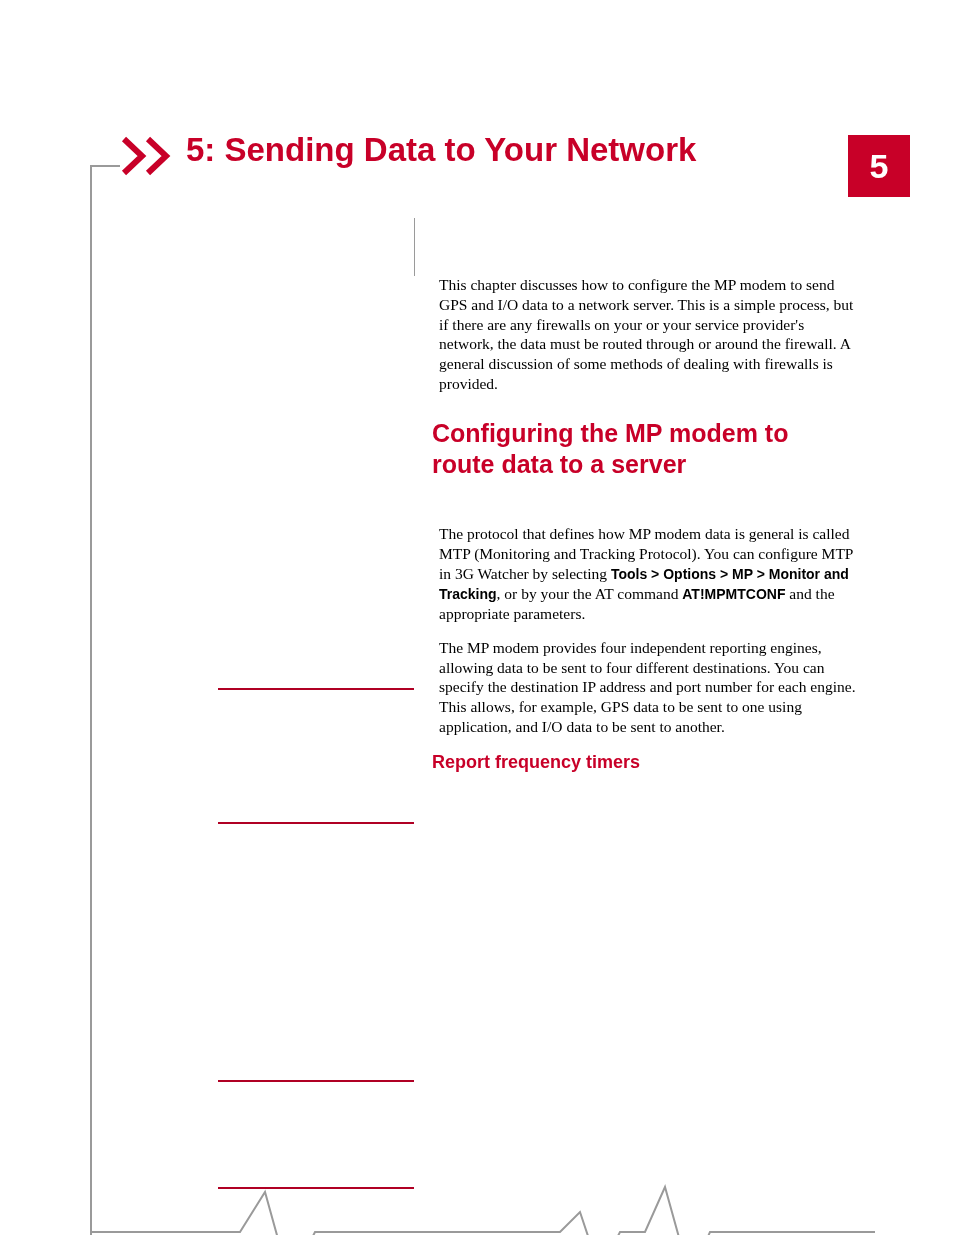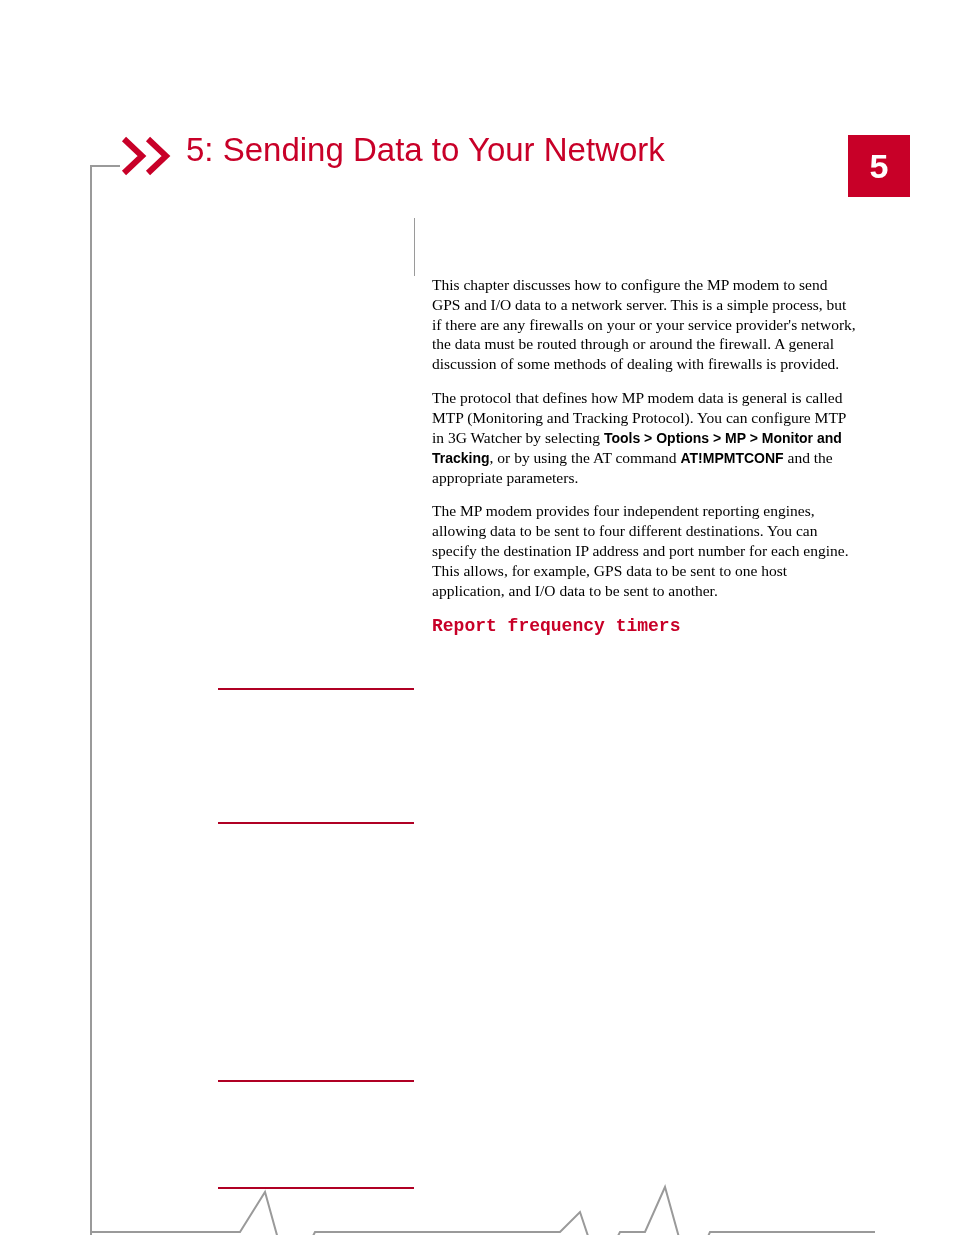--- a/index.html
+++ b/index.html
@@ -41,21 +41,21 @@
     align-items: center;
   }
   .chevrons svg { display: block; }
   
   .chapter-title {
     position: absolute;
     left: 186px; top: 130px;
     width: 650px;
     color: var(--crimson);
     font-family: Arial, Helvetica, sans-serif;
-    font-weight: 400;
+    font-weight: 700;
     font-size: 33px;
     line-height: 1.2;
   }
   
   .top-rule {
     position: absolute;
     left: 90px; top: 165px;
     width: 30px; 
     height: 2px; background: var(--grey);
   }
@@ -81,32 +81,32 @@
     border-bottom: 2px solid var(--crimson-dark);
   }
   
   .content {
     position: absolute;
     left: 432px; top: 275px;
     width: 424px;
     font-size: 15.5px;
     line-height: 1.28;
   }
-  .content p { margin: 0 0 14px 0; }
+  .content p { margin: 0 0 14px 7px; }
   .h2 {
     color: var(--crimson);
     font-family: Arial, Helvetica, sans-serif;
     font-weight: 700;
     font-size: 25px;
     line-height: 1.25;
     margin: 24px 0 44px 0;
   }
   .h3 {
     color: var(--crimson);
-    font-family: Liberation Mono, monospace;
+    font-family: Liberation Sans, sans-serif;
     font-weight: 700;
     font-size: 18px;
     margin: 10px 0 18px 0;
   }
   .bold-sans {
     font-family: Arial, Helvetica, sans-serif;
     font-weight: 700;
     font-size: 14px;
   }
   
@@ -143,26 +143,27 @@
   <div id="mlines">
       <div class="margin-line" style="top: 688px;"></div>
       <div class="margin-line" style="top: 822px;"></div>
       <div class="margin-line" style="top: 1080px;"></div>
       <div class="margin-line" style="top: 1187px;"></div>
     </div>
 
   <div class="content">
     <p>This chapter discusses how to configure the MP modem to send GPS and I/O data to a network server. This is a simple process, but if there are any firewalls on your or your service provider's network, the data must be routed through or around the firewall. A general discussion of some methods of dealing with firewalls is provided.</p>
 
+    <div class="h2">Configuring the MP modem to route data to a server</div>
 
     <p>
-      <span>The protocol that defines how MP modem data is general is called MTP (Monitoring and Tracking Protocol). You can configure MTP in 3G Watcher by selecting </span><span class="bold-sans">Tools &gt; Options &gt; MP &gt; Monitor and Tracking</span><span>, or by using the AT command </span><span class="bold-sans">AT!MPMTCONF</span><span> and the appropriate parameters.</span>
+      <span>The protocol that defines how MP modem data is general is called MTP (Monitoring and Tracking Protocol). You can configure MTP in 3G Watcher by selecting </span><span class="bold-sans">Tools &gt; Options &gt; MP &gt; Monitor and Tracking</span><span>, or by your the AT command </span><span class="bold-sans">AT!MPMTCONF</span><span> and the appropriate parameters.</span>
     </p>
 
-    <p>The MP modem provides four independent reporting engines, allowing data to be sent to four different destinations. You can specify the destination IP address and port number for each engine. This allows, for example, GPS data to be sent to one host application, and I/O data to be sent to another.</p>
+    <p>The MP modem provides four independent reporting engines, allowing data to be sent to four different destinations. You can specify the destination IP address and port number for each engine. This allows, for example, GPS data to be sent to one using application, and I/O data to be sent to another.</p>
 
     <div class="h3">Report frequency timers</div>
   </div>
 
   <svg class="waveform" viewBox="0 0 785 120">
     <path d="M0,60 L150,60 L175,20 L200,110 L225,60 L470,60 L490,40 L510,100 L530,60 L555,60 L575,15 L600,105 L620,60 L785,60" fill="none" stroke="#9a9a9a" stroke-width="2"></path>
   </svg>
 
 </div>
 

